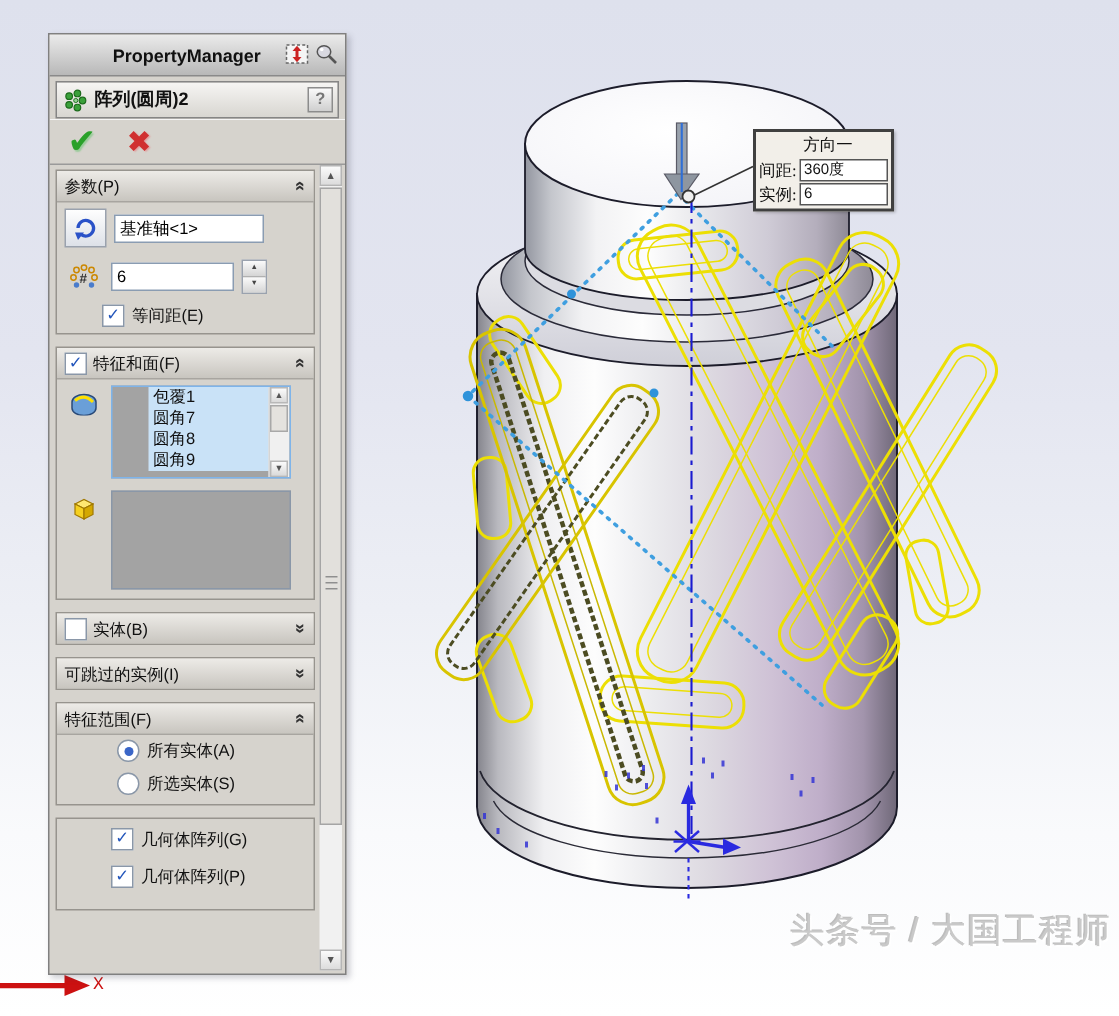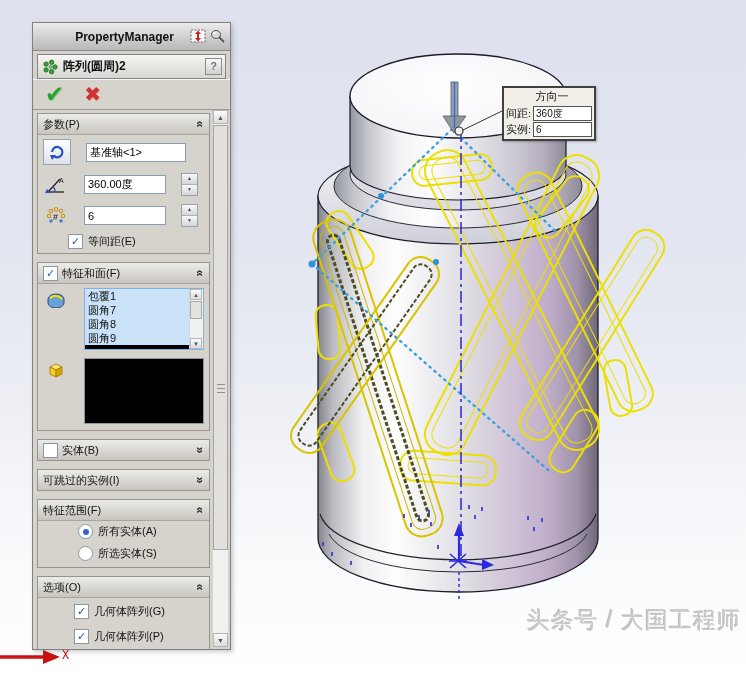--- a/index.html
+++ b/index.html
@@ -62,21 +62,21 @@
   .pm-body{position:relative;height:540px;padding:3px 20px 0 4px;box-sizing:border-box;overflow:hidden;}
   .sec{border:1px solid #97948e;margin-bottom:8px;background:#d6d3cd;}
   .sec-h{
     height:20px;display:flex;align-items:center;gap:4px;padding:0 5px;
     background:linear-gradient(#edebe7,#c8c5bf);border-bottom:1px solid #a8a5a0;cursor:pointer;
   }
   .sec-h .sec-label{flex:1;font-weight:normal;font-size:11px;}
   .chev{display:inline-block;font-weight:bold;color:#333;font-size:12px;}
   .chev.up{transform:rotate(90deg);}
   .chev.down{transform:rotate(90deg);}
-  .row{display:flex;align-items:center;gap:15px;padding:4px 3px 4px 5px;}
+  .row{display:flex;align-items:center;gap:5px;padding:4px 3px 4px 5px;}
   .icon-box{
     width:26px;height:24px;flex:0 0 26px;border:1px solid #9aa2ae;
     background:linear-gradient(#fefefe,#dde1e8);display:flex;align-items:center;justify-content:center;
   }
   .icon-plain{width:26px;flex:0 0 26px;display:flex;align-items:center;justify-content:center;}
   .txt{
     height:17px;border:1px solid #8a9cb2;background:#fff;font-size:11px;
     font-family:"Liberation Sans","DejaVu Sans",sans-serif;padding:0 3px;
   }
   .spin{width:15px;height:21px;display:flex;flex-direction:column;border:1px solid #9aa2ae;background:#e8e8e8;}
@@ -89,22 +89,22 @@
   }
   .cb .cb-mark{color:#2255bb;font-size:11px;font-weight:bold;line-height:11px;}
   .radio{
     width:13px;height:13px;flex:0 0 13px;border:1px solid #8a97a8;border-radius:50%;background:#fff;
     display:inline-flex;align-items:center;justify-content:center;cursor:pointer;
   }
   .radio .dot{width:6px;height:6px;border-radius:50%;background:#3a66c8;display:none;}
   .radio.on .dot{display:block;}
   .check-row{display:flex;align-items:center;gap:5px;padding:3px 4px 4px 30px;}
   .lb{
-    width:120px;height:62px;background:#000000;border:1px solid #7eb4ea;position:relative;
-    padding-right:13px;box-sizing:border-box;overflow:hidden;
+    width:120px;height:62px;background:#a3a3a3;border:1px solid #7eb4ea;position:relative;
+    padding-right:13px;box-sizing:border-box;overflow:hidden;padding-left:24px;
   }
   .lb.empty{border:1px solid #8a97a8;height:66px;}
   .lb-i{height:14px;line-height:14px;font-size:11px;background:#c9e2f7;padding-left:3px;white-space:nowrap;}
   .lb-sb{position:absolute;right:0;top:0;bottom:0;width:13px;background:#f0f0f0;border-left:1px solid #d5d5d5;}
   .lb-sb .a{position:absolute;left:0;width:12px;height:11px;text-align:center;font-size:6px;line-height:11px;
     color:#555;background:linear-gradient(#fbfbfb,#dadada);border:1px solid #b8b8b8;box-sizing:border-box;cursor:pointer;}
   .lb-sb .a.up{top:0;}
   .lb-sb .a.dn{bottom:0;}
   .lb-sb .th{position:absolute;left:0;top:12px;width:12px;height:18px;background:#e4e2de;
     border:1px solid #a8a8a8;box-sizing:border-box;cursor:pointer;}
@@ -353,36 +353,20 @@
           <svg width="20" height="18">
               <path d="M5,9 a5.2,5.2 0 1 1 2.2,4.4" fill="none" stroke="#2a52c8" stroke-width="2.2"></path>
               <polygon points="3,12 9,12 5,17" fill="#2a52c8"></polygon>
             </svg>
         </span>
         <input class="txt" style="width: 92px;" value="基准轴&lt;1&gt;">
       </div>
       <div class="row">
         <span class="icon-plain">
           <svg width="22" height="20">
-              <line x1="3" y1="17" x2="19" y2="17" stroke="#222" stroke-width="1.3"></line>
-              <line x1="3" y1="17" x2="15" y2="4" stroke="#222" stroke-width="1.3"></line>
-              <path d="M10,17 A8 8 0 0 0 8.2,11.5" fill="none" stroke="#2a52c8" stroke-width="1.3"></path>
-              <polygon points="2,14 6,18 0,18" fill="#2a52c8"></polygon>
-              <text x="14" y="8" font-size="7" fill="#222">A</text>
-            </svg>
-        </span>
-        <input class="txt" style="width: 74px;" value="360.00度">
-        <span class="spin">
-            <span>▲</span>
-            <span>▼</span>
-          </span>
-      </div>
-      <div class="row">
-        <span class="icon-plain">
-          <svg width="22" height="20">
             <circle cx="6" cy="5" r="1.8" fill="none" stroke="#cc8800" stroke-width="1"></circle>
             <circle cx="11" cy="3.4" r="1.8" fill="none" stroke="#cc8800" stroke-width="1"></circle>
             <circle cx="16" cy="5" r="1.8" fill="none" stroke="#cc8800" stroke-width="1"></circle>
             <circle cx="4" cy="10" r="1.8" fill="none" stroke="#cc8800" stroke-width="1"></circle>
             <circle cx="18" cy="10" r="1.8" fill="none" stroke="#cc8800" stroke-width="1"></circle>
             <circle cx="6" cy="15" r="1.8" fill="#4a7ccc"></circle>
               <circle cx="16" cy="15" r="1.8" fill="#4a7ccc"></circle>
             <text x="8" y="13.5" font-size="9" font-weight="bold" fill="#333">#</text>
           </svg>
         </span>
@@ -467,24 +451,20 @@
           </span>
         <span>所有实体(A)</span>
       </div>
       <div class="check-row" style="padding-left:40px;padding-bottom:6px">
         <span class="radio"></span>
         <span>所选实体(S)</span>
       </div>
     </div>
 
     <div class="sec">
-      <div class="sec-h">
-        <span class="sec-label">选项(O)</span>
-        <span class="chev up">«</span>
-      </div>
       <div class="check-row" style="padding-left:36px;padding-top:6px">
         <span class="cb">
             <span class="cb-mark">✓</span>
           </span>
         <span>几何体阵列(G)</span>
       </div>
       <div class="check-row" style="padding-left:36px;padding-top:6px">
         <span class="cb">
             <span class="cb-mark">✓</span>
           </span>

